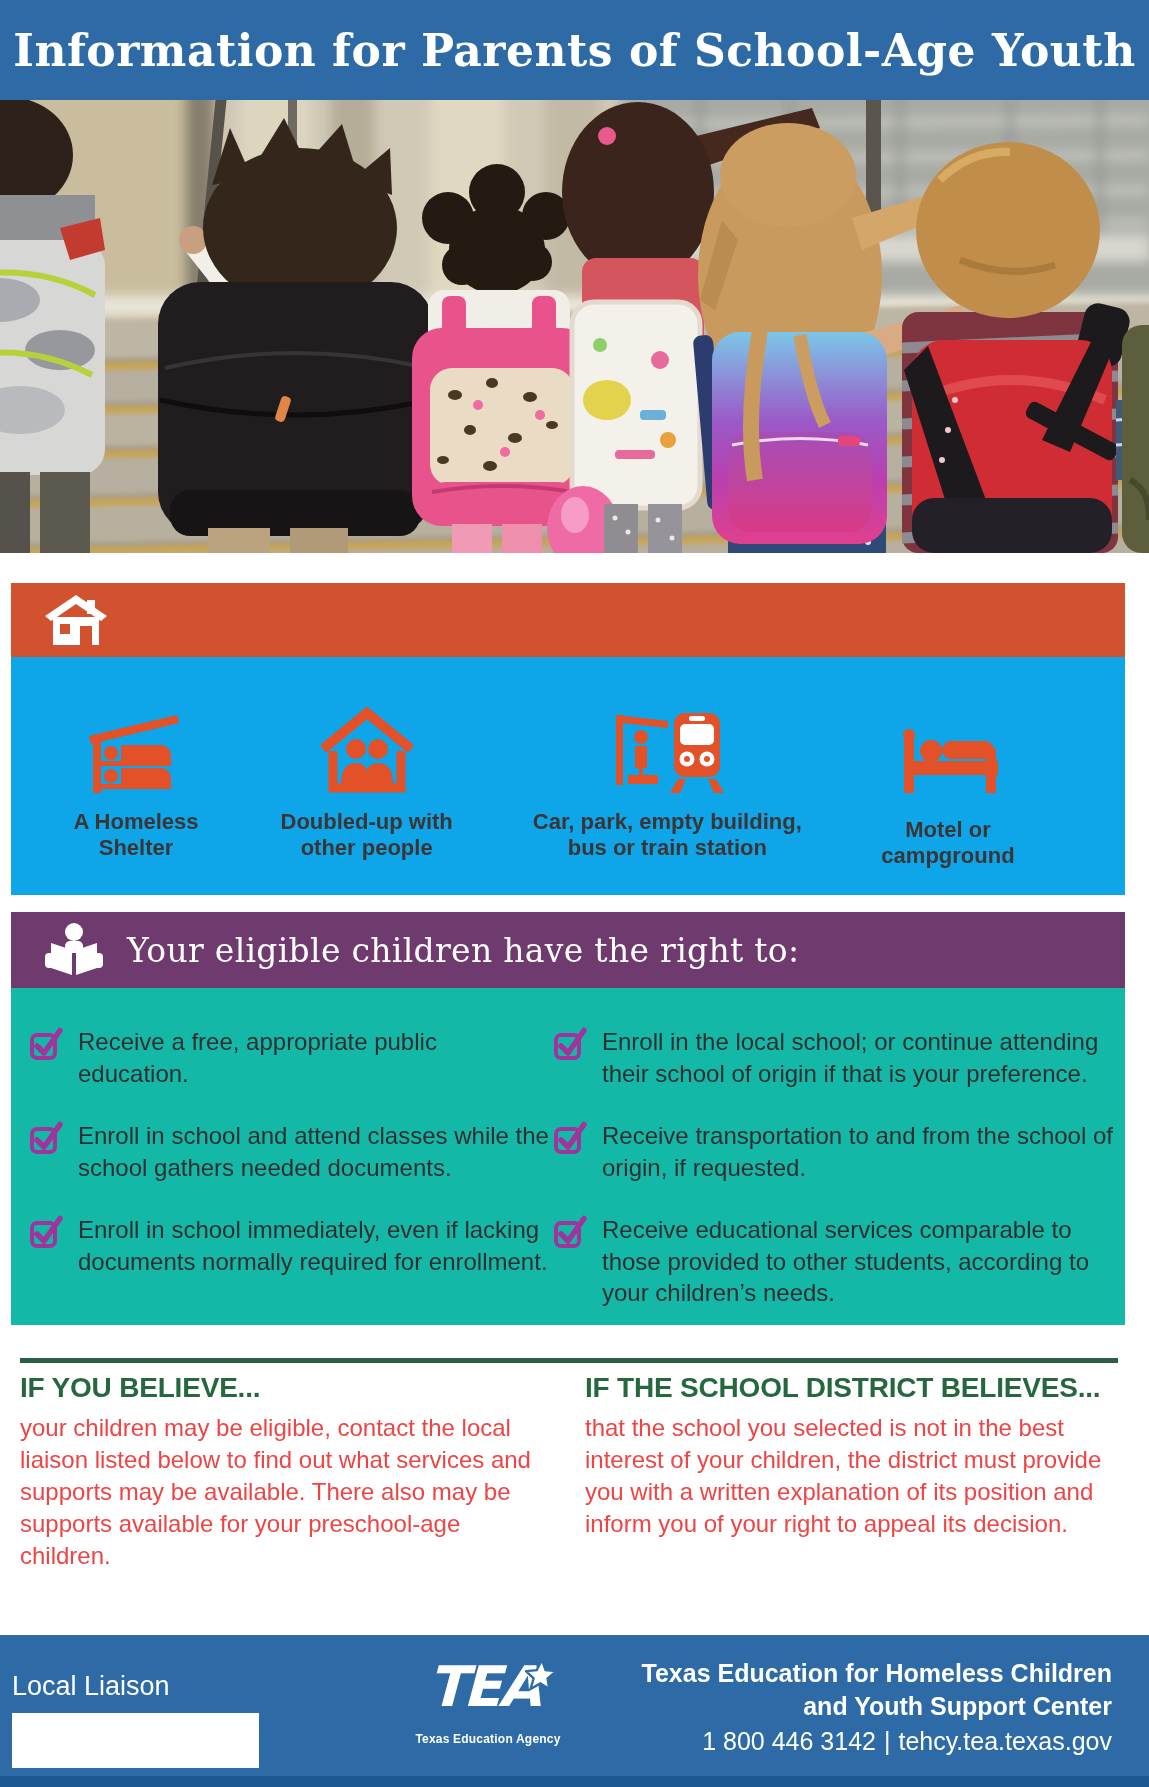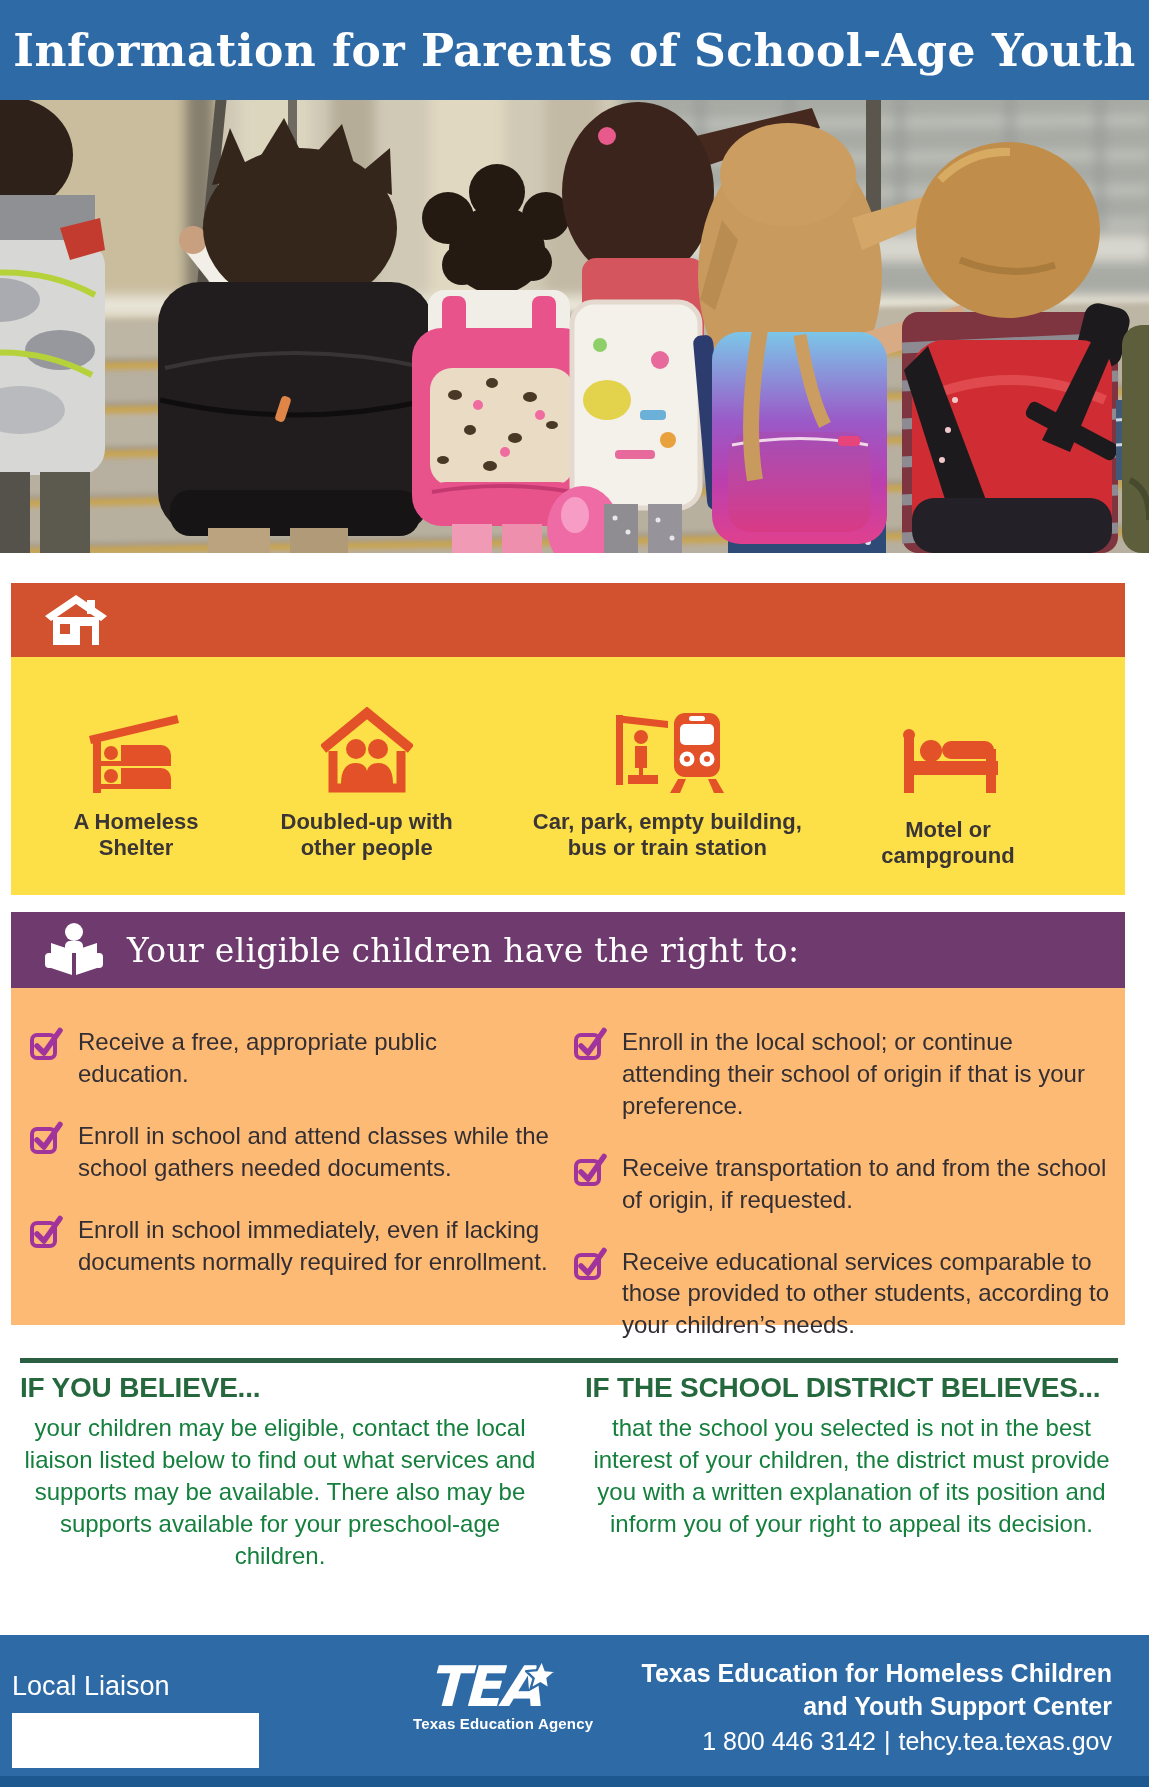--- a/index.html
+++ b/index.html
@@ -15,51 +15,51 @@
   .spacer30{height:30px;background:#fff;}
   .spacer17{height:17px;background:#fff;}
   
   .band{height:74px;margin:0 24px 0 11px;background:#d2512e;display:flex;align-items:center;
         padding-left:34px;box-sizing:border-box;}
   .band .band-icon{margin-right:24px;display:flex;align-items:center;}
   .band h2{font-family:"DejaVu Serif",serif;font-weight:normal;font-size:33px;color:#fff;margin:0;
            letter-spacing:.3px;}
   .band.purple{height:76px;background:#6f3a6d;}
   
-  .situations{height:238px;margin:0 24px 0 11px;background:#fde047;box-sizing:border-box;
+  .situations{height:238px;margin:0 24px 0 11px;background:#0ea5e9;box-sizing:border-box;
               display:flex;justify-content:space-between;padding:44px 62px 0 30px;}
   .situation{display:flex;flex-direction:column;align-items:center;}
   .s1{width:190px}.s2{width:270px}.s3{width:330px}.s4{width:230px}
   .sicon{height:92px;display:flex;align-items:flex-end;justify-content:center;}
   .slabel{margin-top:16px;font-size:22px;font-weight:bold;color:#3b3536;text-align:center;line-height:1.18;}
   .s1 .slabel{max-width:140px}.s2 .slabel{max-width:190px}.s3 .slabel{max-width:300px}.s4 .slabel{max-width:170px}
   
-  .rights{height:337px;margin:0 24px 0 11px;background:#fdba74;box-sizing:border-box;
-          display:grid;grid-template-columns:522px 1fr;column-gap:22px;padding:38px 12px 0 18px;
+  .rights{height:337px;margin:0 24px 0 11px;background:#14b8a6;box-sizing:border-box;
+          display:grid;grid-template-columns:522px 1fr;column-gap:2px;padding:38px 12px 0 18px;
           align-content:start;}
   .right-item{display:flex;margin-bottom:30px;}
   .cbx{flex:0 0 34px;margin-right:15px;margin-top:1px;}
   .right-item p{margin:0;font-size:24px;line-height:1.33;color:#332e33;}
   
   .believe{height:310px;margin:0 31px 0 20px;box-sizing:border-box;padding-top:33px;}
   .believe-inner{border-top:5px solid #2a5f43;padding-top:9px;display:grid;
                  grid-template-columns:520px 1fr;column-gap:45px;}
   .believe h3{margin:0 0 8px;font-size:28px;font-weight:bold;color:#26683e;letter-spacing:-.2px;}
-  .believe p{margin:0;font-size:24px;line-height:1.33;color:#15803d;text-align:center;}
+  .believe p{margin:0;font-size:24px;line-height:1.33;color:#ef4444;}
   
   .footer{height:141px;background:#2e6ba6;position:relative;}
   .liaison{position:absolute;left:12px;top:36px;}
   .liaison-label{color:#fff;font-size:27px;}
   .liaison input{display:block;margin-top:11px;width:247px;height:55px;border:0;background:#fff;
                  font-size:24px;padding:0 10px;box-sizing:border-box;}
   .tea{position:absolute;left:413px;top:24px;width:150px;text-align:center;color:#fff;}
   .tea-word{font-family:"DejaVu Sans",sans-serif;font-weight:bold;font-style:italic;font-size:56px;
             line-height:1;letter-spacing:-3px;position:relative;display:inline-block;transform:skewX(-4deg);}
   .tea-star{position:absolute;top:-15px;right:-12px;}
-  .tea-name{font-size:15px;font-weight:bold;margin-top:0;letter-spacing:.2px;white-space:nowrap;}
+  .tea-name{font-size:12px;font-weight:bold;margin-top:17px;letter-spacing:.2px;white-space:nowrap;}
   .org{position:absolute;right:37px;top:22px;text-align:right;color:#fff;}
   .org-line{font-size:25px;font-weight:bold;line-height:1.32;}
   .contact{font-size:25px;margin-top:4px;font-weight:normal;}
   .sep{padding:0 8px;}
   .website{color:#fff;text-decoration:none;}
   .strip{height:11px;background:#1d5890;}
 </style>
 </head>
 <body>
 

